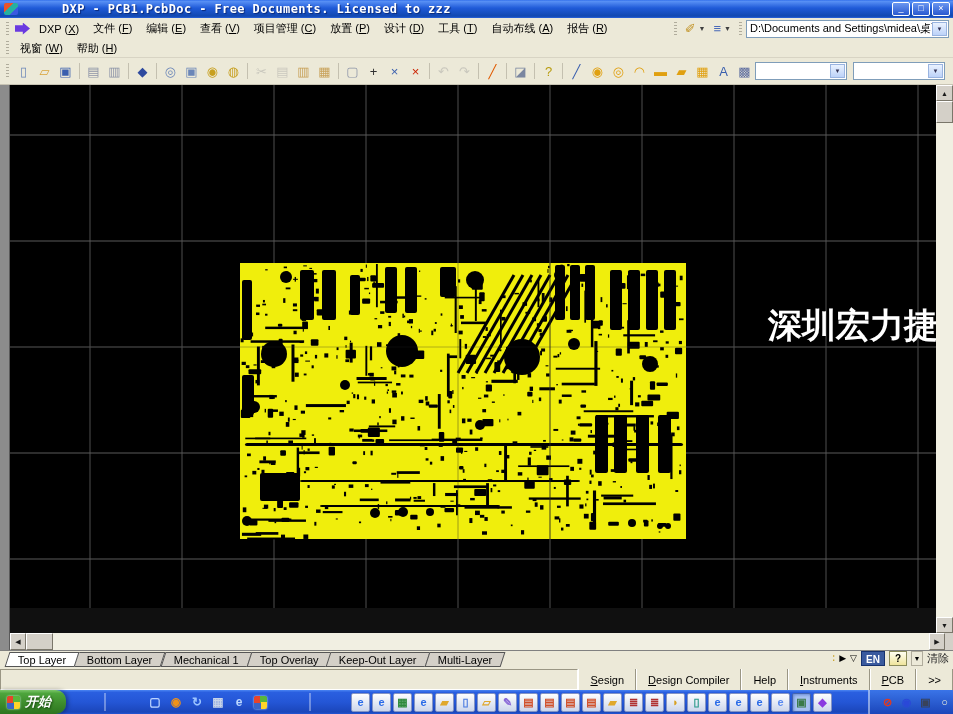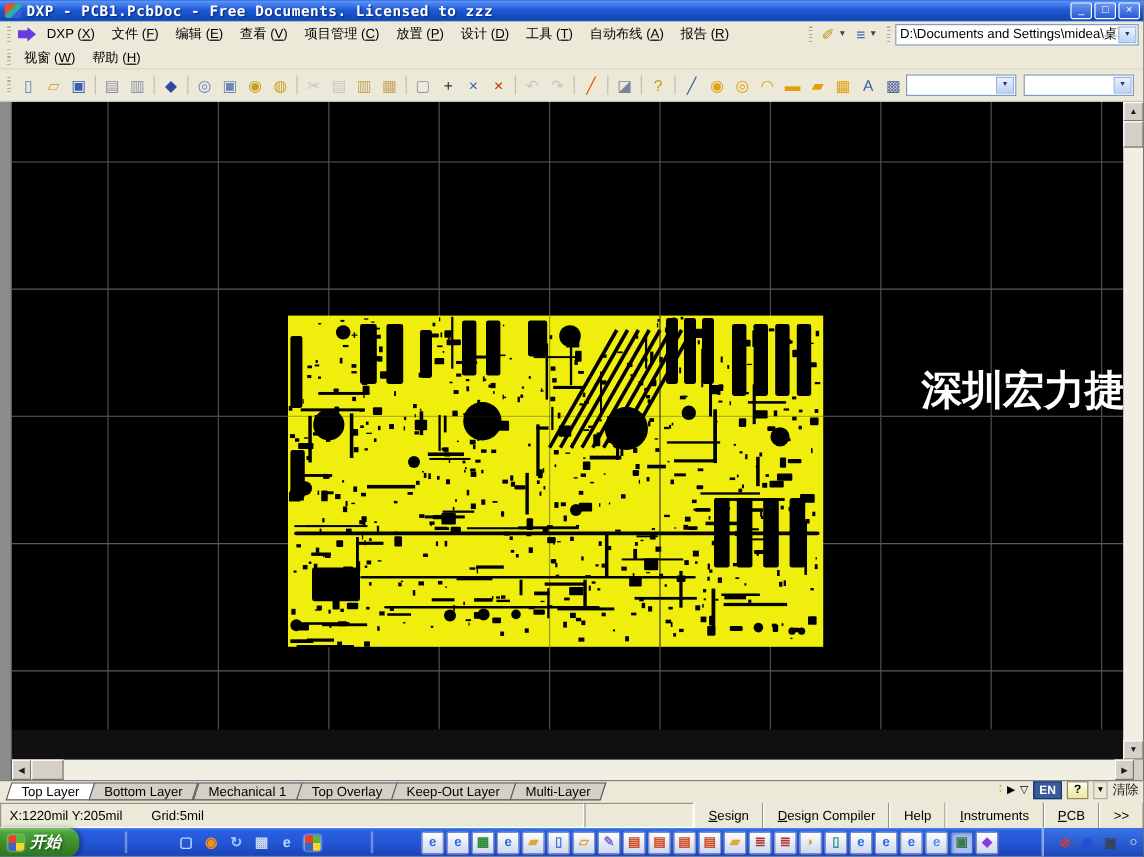--- a/index.html
+++ b/index.html
@@ -6,21 +6,21 @@
   *{box-sizing:border-box;}
   .screen{position:relative;width:953px;height:714px;display:flex;flex-direction:column;
     font-family:"Liberation Sans",sans-serif;font-size:11px;background:#ece9d8;overflow:hidden;}
 
   
   .titlebar{height:18px;flex:0 0 18px;display:flex;align-items:center;padding:0 2px;
     background:linear-gradient(180deg,#2a68e8 0%,#5a92f6 6%,#1f5ad8 45%,#1148b0 90%,#2a63dd 100%);color:#fff;}
   .app-icon{width:14px;height:12px;margin:0 4px 0 2px;border-radius:2px;flex:0 0 14px;
     background:linear-gradient(135deg,#e8542a 0 38%,#28b0a0 38% 66%,#3a5ae0 66%);}
   .title-text{flex:1;font-family:"DejaVu Sans Mono",monospace;font-weight:bold;font-size:12px;
-    letter-spacing:.4px;white-space:nowrap;overflow:hidden;text-shadow:1px 1px 1px #0a2a7a;}
+    letter-spacing:.4px;white-space:nowrap;overflow:hidden;text-shadow:1px 1px 1px #0a2a7a;margin-left:40px;}
   .winbtns{display:flex;gap:2px;margin-right:1px;}
   .winbtn{width:18px;height:14px;border-radius:2px;border:1px solid #fff;color:#fff;font-size:9px;
     line-height:11px;text-align:center;background:linear-gradient(180deg,#6a96f0,#2a5ad0);cursor:default;}
 
   
   .menurow{display:flex;align-items:center;background:#ece9d8;padding:0 2px;}
   .menurow.r1{height:21px;flex:0 0 21px;}
   .menurow.r2{height:19px;flex:0 0 19px;border-bottom:1px solid #d8d4c4;}
   .handle{width:3px;height:14px;margin:0 4px;flex:0 0 3px;
     background:repeating-linear-gradient(180deg,#b0ac9c 0 1px,transparent 1px 3px);}
@@ -1003,24 +1003,20 @@
       <span class="mini-ico">▶</span>
       <span class="mini-ico">▽</span>
       <span class="en-badge">EN</span>
       <span class="help-badge">?</span>
       <span class="lang-dd">▼</span>
       <span class="clear-label">清除</span>
     </span>
   </div>
 
   <div class="statusbar">
-    <span class="scell c1">
-      <span>X:1220mil Y:205mil</span>
-      <span>Grid:5mil</span>
-    </span>
     <span class="scell c2"></span>
     <span class="panelbtns">
       <span class="pbtn">
           <u>S</u>
           <span>esign</span>
         </span>
         <span class="pbtn">
           <u>D</u>
           <span>esign Compiler</span>
         </span>

